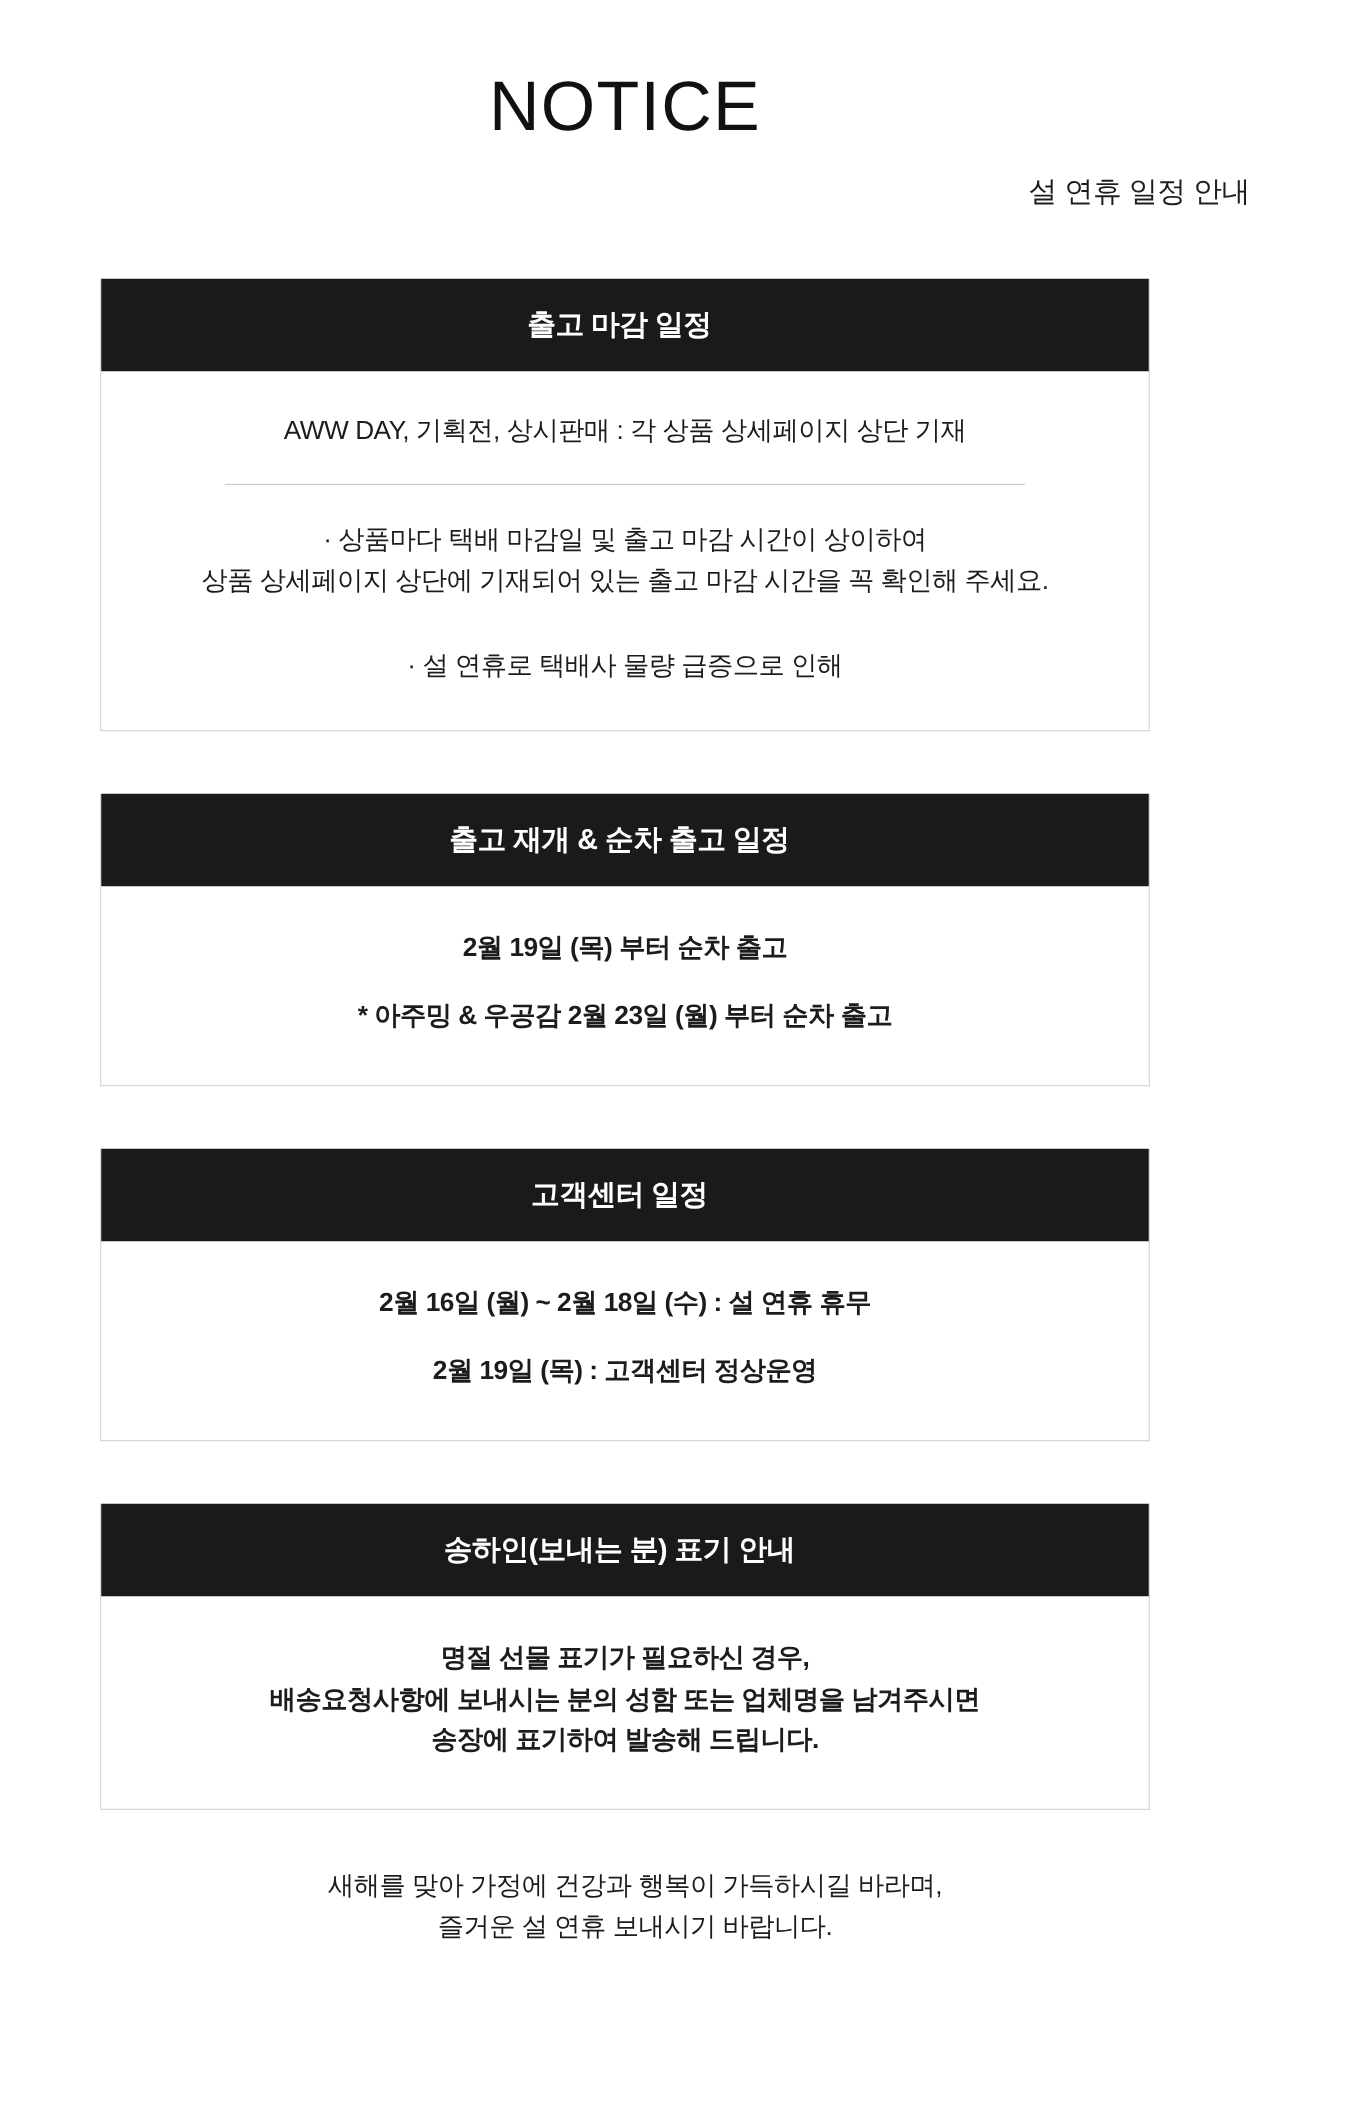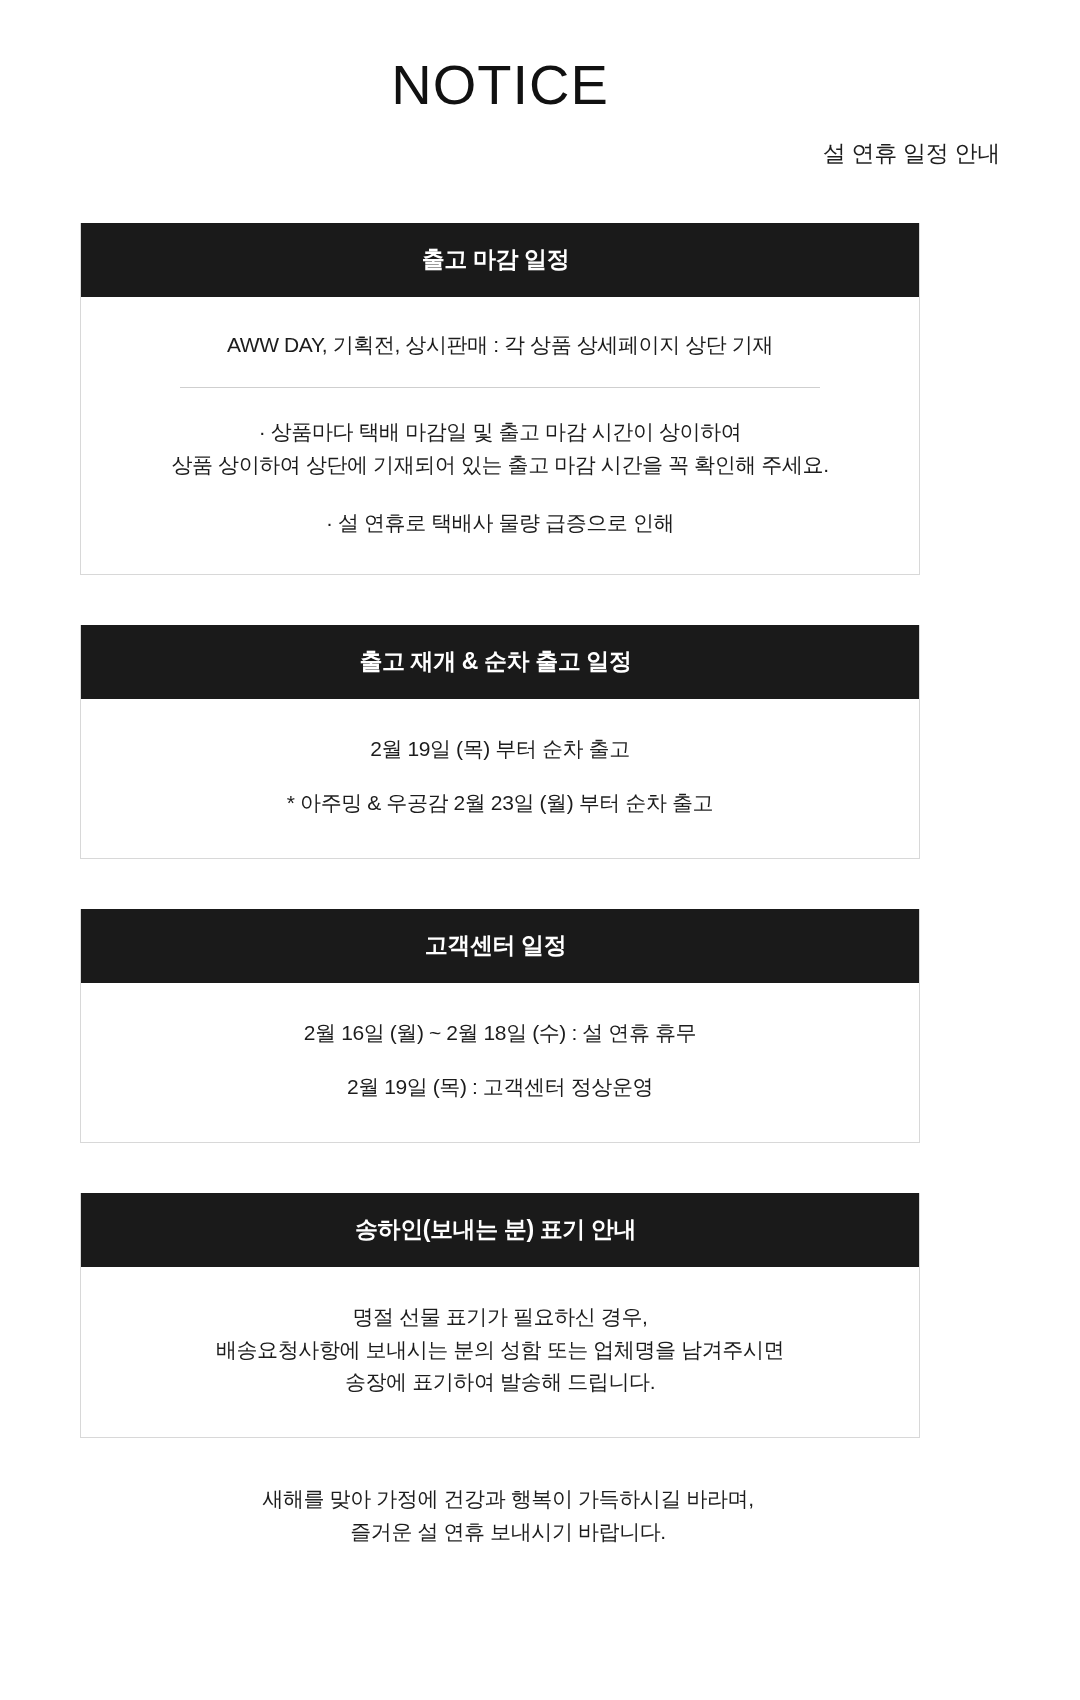--- a/index.html
+++ b/index.html
@@ -73,30 +73,31 @@
     font-size: 21px;
     line-height: 1.55;
     color: #1c1c1c;
     letter-spacing: -0.4px;
     margin: 0;
   }
   .para {
     margin: 0 0 0 0;
   }
   .para + .para {
-    margin-top: 26px;
+    margin-top: 36px;
   }
   .divider {
     width: 640px;
     height: 1px;
     background: #cfcfcf;
     margin: 26px auto 28px auto;
   }
   .card-body.compact {
     padding: 34px 30px 38px 30px;
+    font-weight: bold;
   }
   .card-body.compact .para + .para {
     margin-top: 22px;
   }
 
   
   .footer {
     margin-top: 44px;
     text-align: center;
     padding-bottom: 60px;
@@ -117,21 +118,21 @@
 
   <div class="cards">
 
     <div class="card">
       <div class="card-header">출고 마감 일정</div>
       <div class="card-body">
         <p class="line para">AWW DAY, 기획전, 상시판매 : 각 상품 상세페이지 상단 기재</p>
         <div class="divider"></div>
         <p class="line para">
           <span>· 상품마다 택배 마감일 및 출고 마감 시간이 상이하여</span><br>
-          <span>상품 상이하여 상단에 기재되어 있는 출고 마감 시간을 꼭 확인해 주세요.</span>
+          <span>상품 상세페이지 상단에 기재되어 있는 출고 마감 시간을 꼭 확인해 주세요.</span>
         </p>
         <p class="line para">
           <span>· 설 연휴로 택배사 물량 급증으로 인해</span><br>
         </p>
       </div>
     </div>
 
     <div class="card">
       <div class="card-header">출고 재개 &amp; 순차 출고 일정</div>
       <div class="card-body compact">

